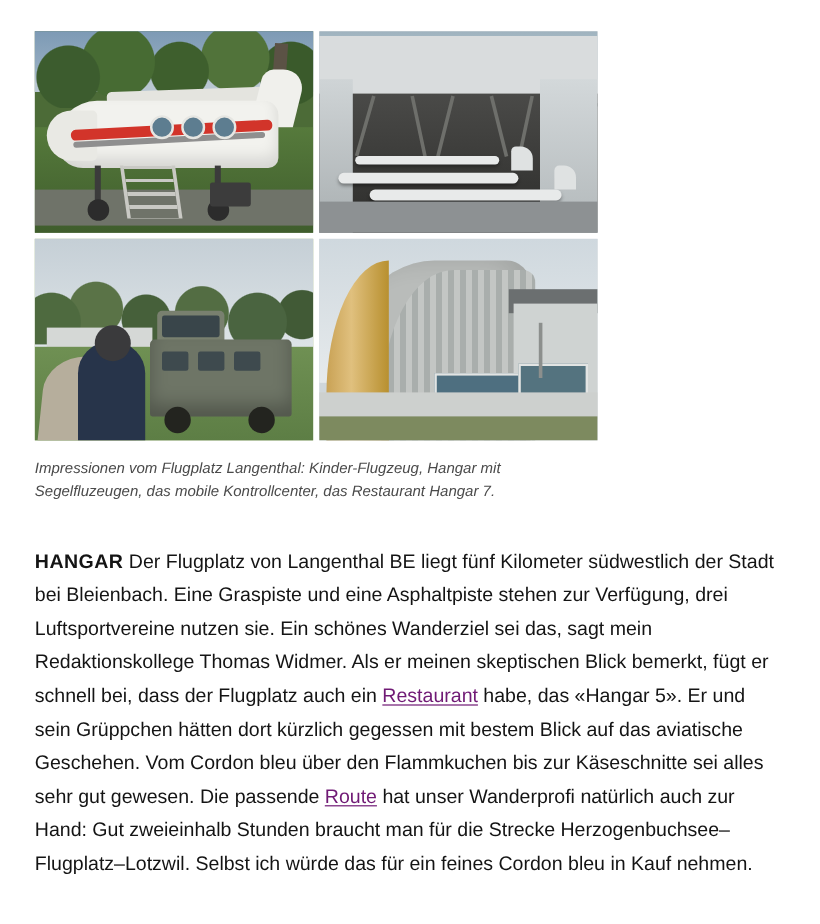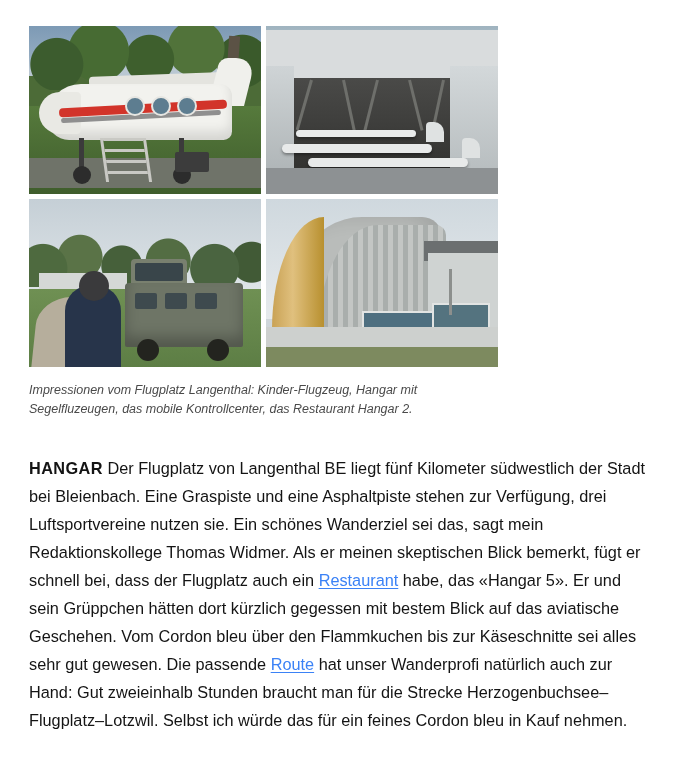--- a/index.html
+++ b/index.html
@@ -281,21 +281,21 @@
     width: 625px;
     font-size: 16.3px;
     line-height: 1.72;
     color: #141414;
   }
   .bodytext .lead {
     font-weight: bold;
     letter-spacing: .4px;
   }
   .bodytext a {
-    color: #3b82f6;
+    color: #701a75;
     text-decoration: underline;
     text-underline-offset: 2px;
   }
 </style>
 </head>
 <body>
 
 <div class="page">
   <div class="article">
 
@@ -369,20 +369,20 @@
         <div class="annex"></div>
         <div class="glass"></div>
         <div class="glass2"></div>
         <div class="flag"></div>
         <div class="base"></div>
         <div class="ground4"></div>
       </div>
 
     </div>
 
-    <div class="caption">Impressionen vom Flugplatz Langenthal: Kinder-Flugzeug, Hangar mit Segelfluzeugen, das mobile Kontrollcenter, das Restaurant Hangar 2.</div>
+    <div class="caption">Impressionen vom Flugplatz Langenthal: Kinder-Flugzeug, Hangar mit Segelfluzeugen, das mobile Kontrollcenter, das Restaurant Hangar 7.</div>
 
     <div class="bodytext">
       <span class="lead">HANGAR</span><span> Der Flugplatz von Langenthal BE liegt fünf Kilometer südwestlich der Stadt bei Bleienbach. Eine Graspiste und eine Asphaltpiste stehen zur Verfügung, drei Luftsportvereine nutzen sie. Ein schönes Wanderziel sei das, sagt mein Redaktionskollege Thomas Widmer. Als er meinen skeptischen Blick bemerkt, fügt er schnell bei, dass der Flugplatz auch ein </span><a href="#">Restaurant</a><span> habe, das «Hangar 5». Er und sein Grüppchen hätten dort kürzlich gegessen mit bestem Blick auf das aviatische Geschehen. Vom Cordon bleu über den Flammkuchen bis zur Käseschnitte sei alles sehr gut gewesen. Die passende </span><a href="#">Route</a><span> hat unser Wanderprofi natürlich auch zur Hand: Gut zweieinhalb Stunden braucht man für die Strecke Herzogenbuchsee–Flugplatz–Lotzwil. Selbst ich würde das für ein feines Cordon bleu in Kauf nehmen.</span>
     </div>
 
   </div>
 </div>
 
 </body></html>

